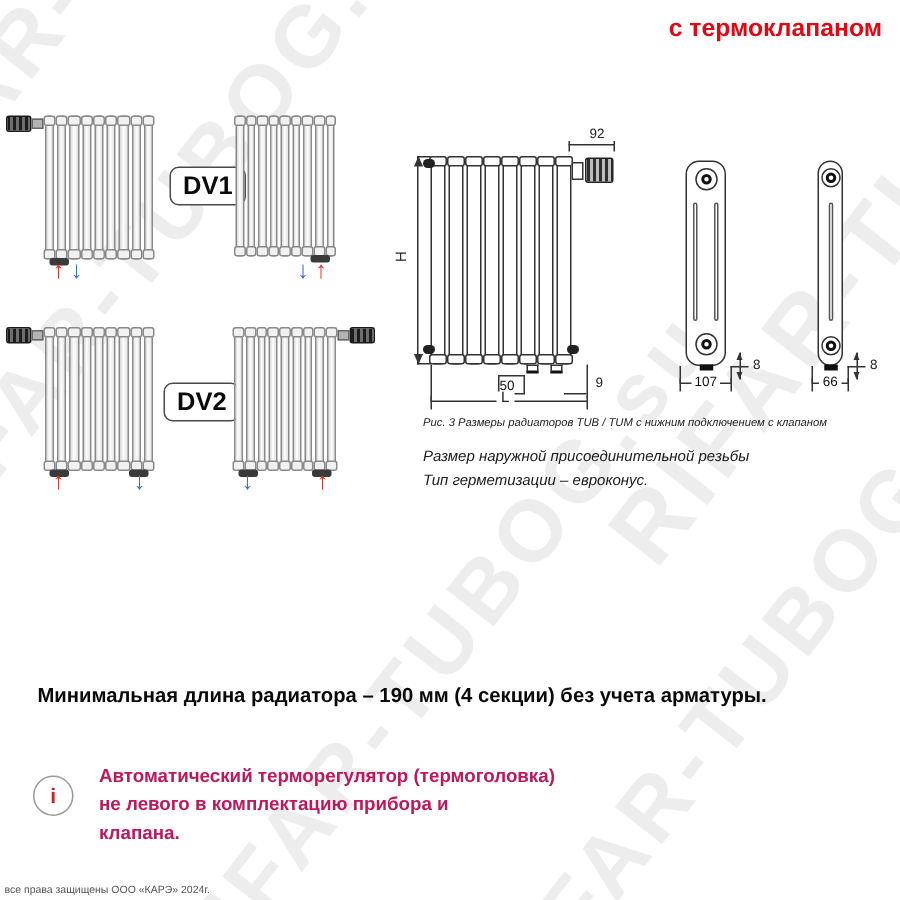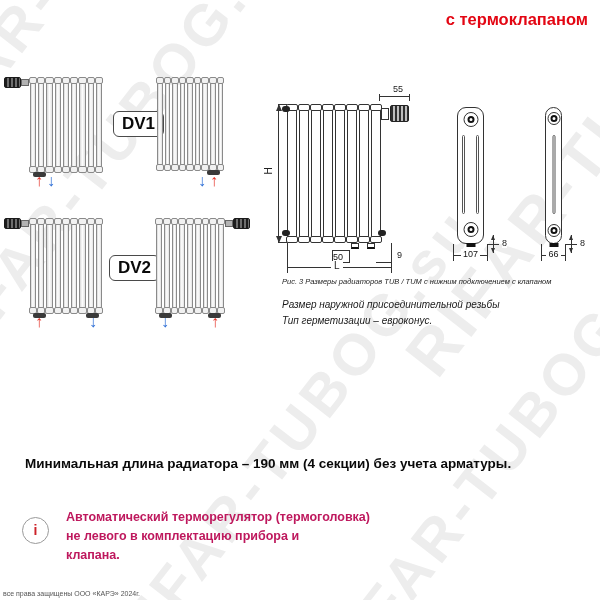--- a/index.html
+++ b/index.html
@@ -248,21 +248,21 @@
           <div class="tube-l"></div>
           <div class="tube-l"></div>
         </div>
       <span class="fit tl"></span>
       <span class="fit bl"></span>
       <span class="fit br"></span>
       <span class="fv-neck"></span>
       <span class="fv-knob"></span>
 
       <span class="d92line"></span>
-      <span class="dim-label lbl92">55</span>
+      <span class="dim-label lbl92">92</span>
 
       <span class="dimhline"></span>
       <span class="hext t"></span>
       <span class="hext b"></span>
       <span class="dim-label lblH">H</span>
 
       <span class="stub s1"></span>
       <span class="stub s2"></span>
       <span class="d50box">50</span>
       <span class="d9line"></span>

